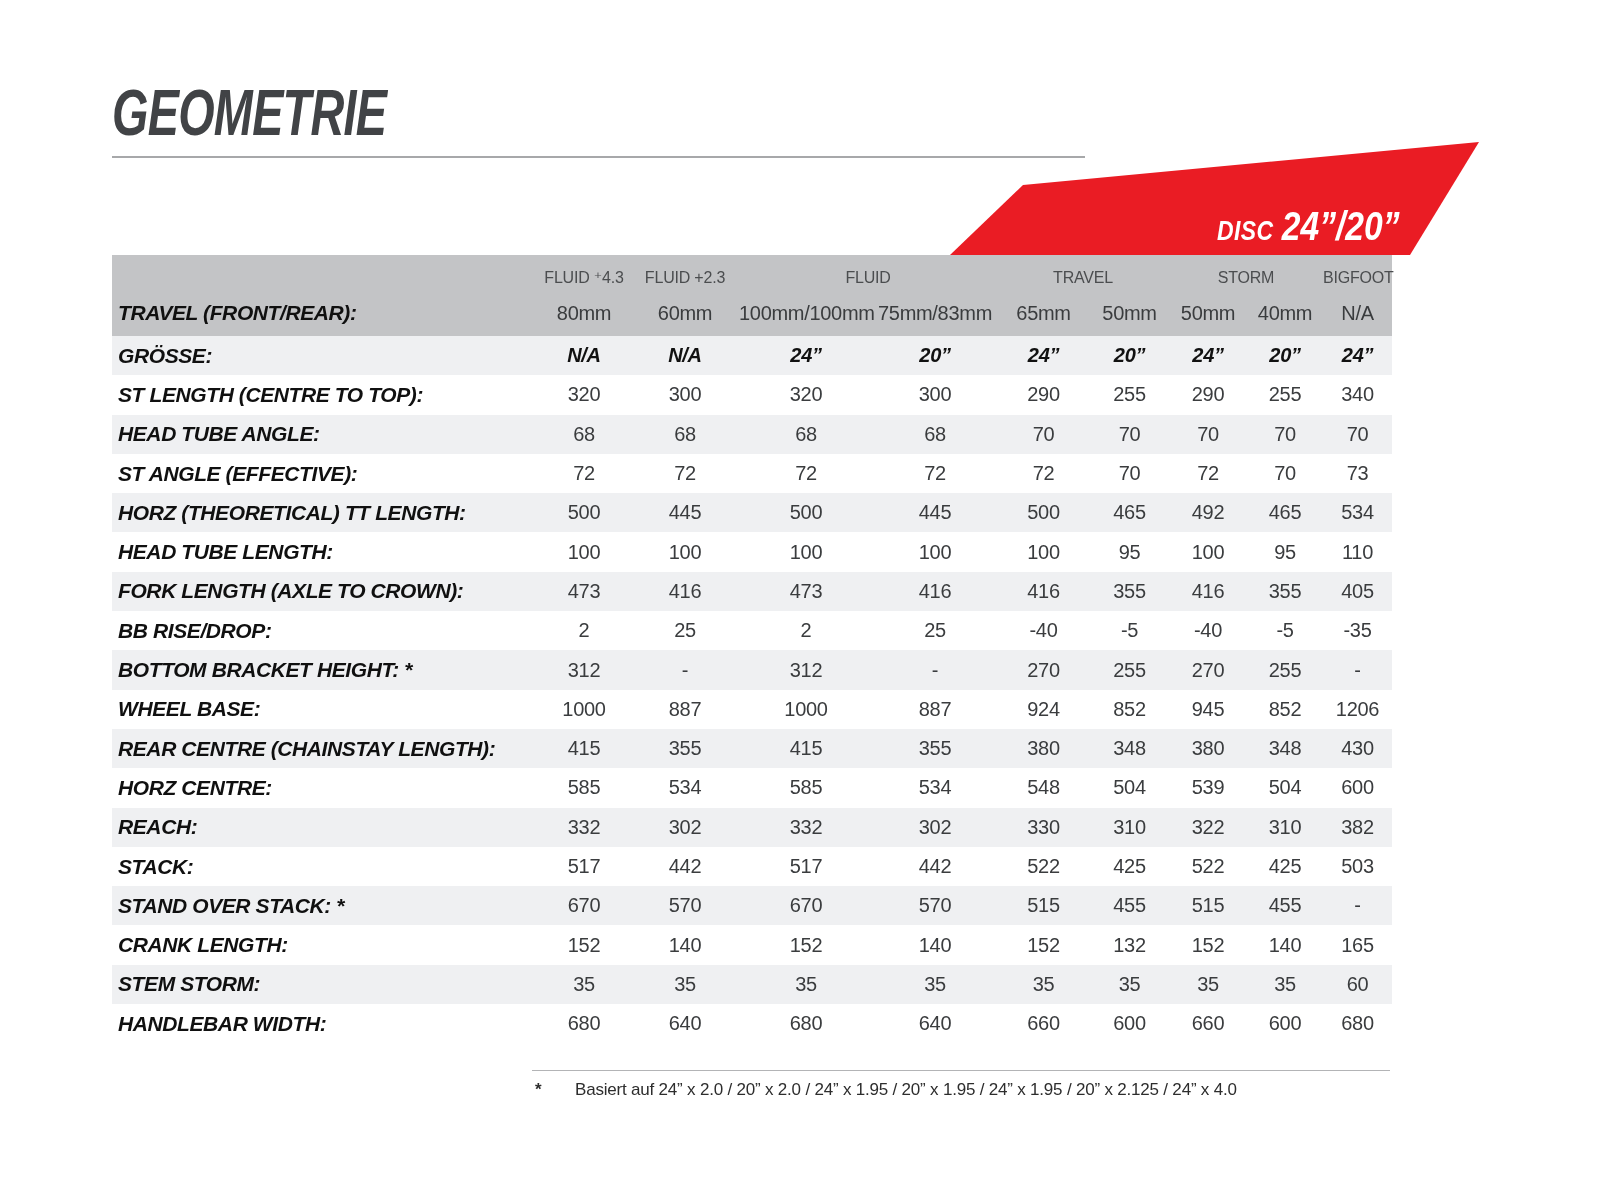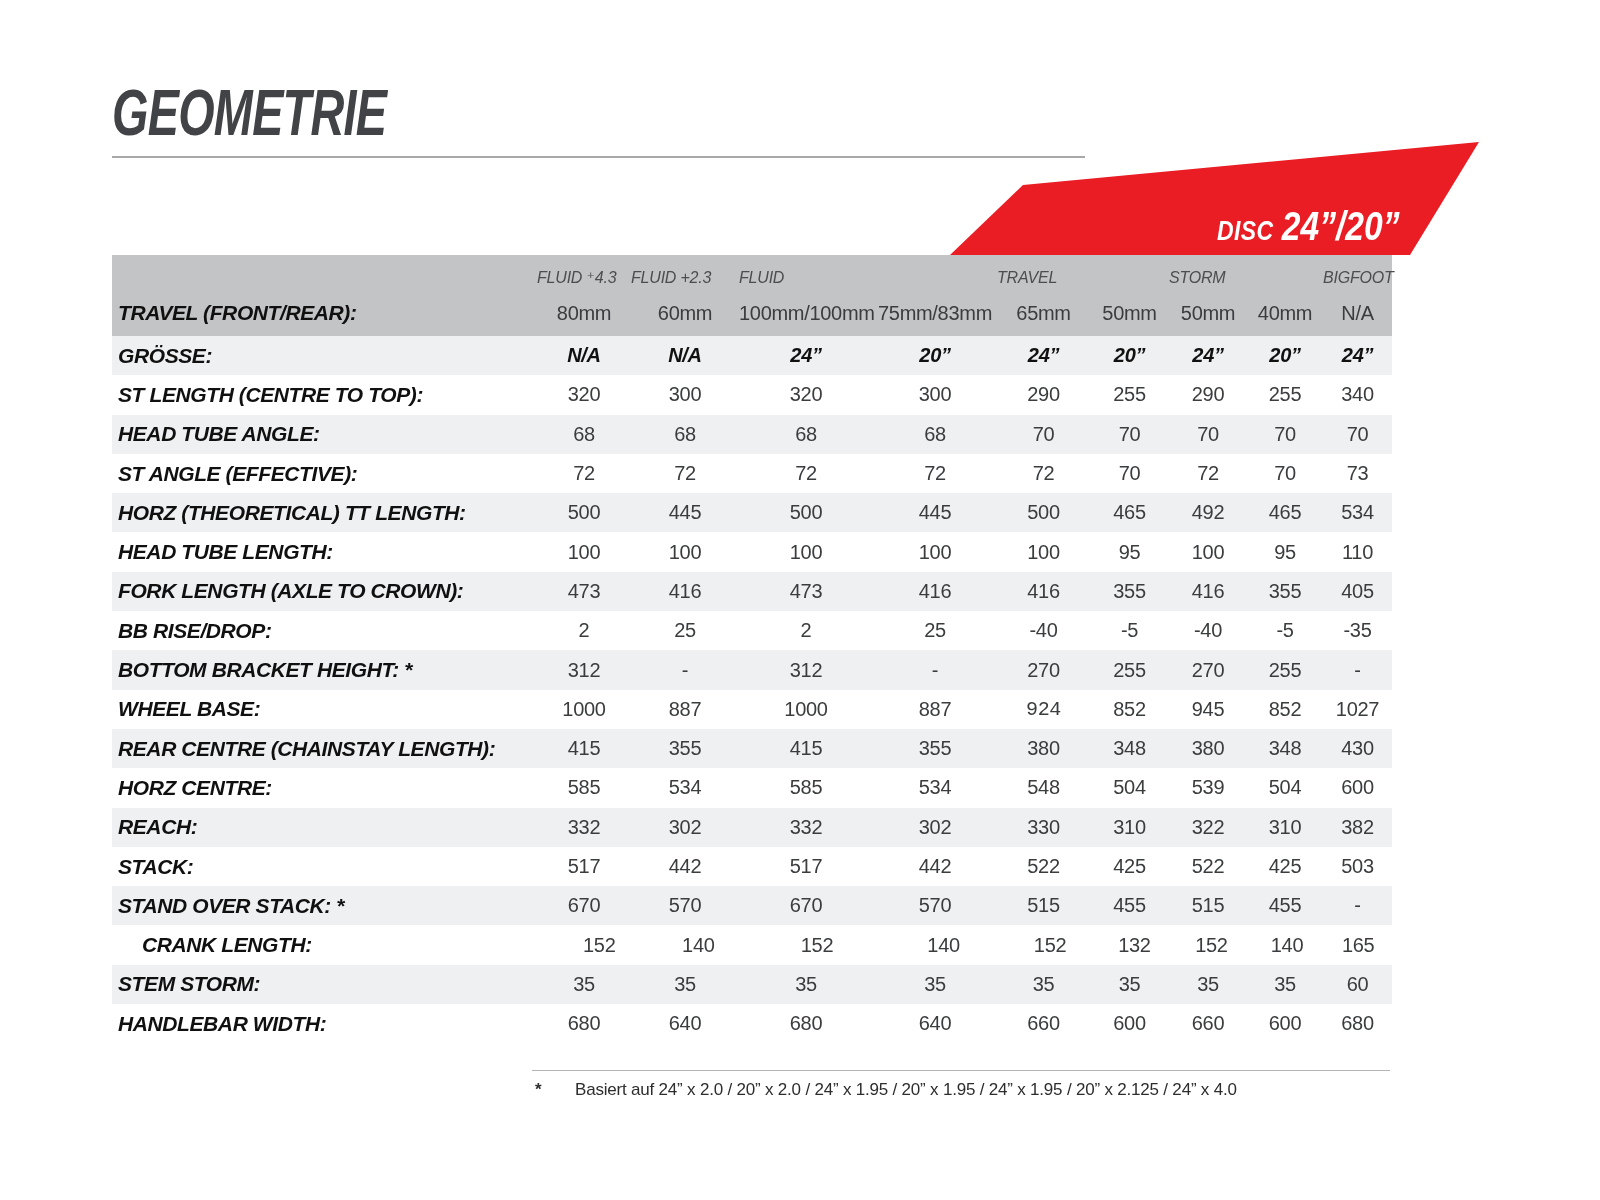--- a/index.html
+++ b/index.html
@@ -18,21 +18,21 @@
         clip-path:polygon(20px 117px,93px 47px,549px 4px,480px 117px);}
   .banner-text{position:absolute;right:82px;bottom:5px;display:flex;align-items:baseline;gap:10px;
         color:#ffffff;font-style:italic;transform:scaleX(0.82);transform-origin:right bottom;white-space:nowrap;}
   .banner-disc{font-size:28px;font-weight:700;letter-spacing:.5px;}
   .banner-size{font-size:41px;font-weight:700;}
 
   
   .geo-table{position:absolute;left:112px;top:255px;width:1280px;}
   .thead{background:#c3c4c6;}
   .group-row{display:flex;height:35px;align-items:flex-end;}
-  .gh{font-size:16px;color:#4b4d4f;padding-bottom:3px;letter-spacing:-0.2px;font-style:italic;}
+  .gh{text-align:center;font-size:16px;color:#4b4d4f;padding-bottom:3px;letter-spacing:-0.2px;}
   .tr{display:flex;align-items:center;}
   .travel{height:46px;}
   .tbody .tr{height:39.3px;}
   .alt{background:#eff0f2;}
   .td{text-align:center;font-size:20px;color:#3a3c3e;letter-spacing:-0.3px;}
   .td.label{text-align:left;padding-left:6px;box-sizing:border-box;font-size:21px;font-style:italic;
             font-weight:bold;color:#101010;letter-spacing:-0.4px;white-space:nowrap;}
   .grosse .td:not(.label){font-weight:bold;font-style:italic;color:#111;}
 
   
@@ -190,25 +190,25 @@
           <div class="td" style="width: 78px;">270</div>
           <div class="td" style="width: 76px;">255</div>
           <div class="td" style="width: 69px;">-</div>
         </div>
         <div class="tr">
           <div class="td label" style="width: 425px;">WHEEL BASE:</div>
           <div class="td" style="width: 94px;">1000</div>
           <div class="td" style="width: 108px;">887</div>
           <div class="td" style="width: 134px;">1000</div>
           <div class="td" style="width: 124px;">887</div>
-          <div class="td" style="width: 93px; font-family: Liberation Mono, monospace;">924</div>
+          <div class="td" style="width: 93px;">924</div>
           <div class="td" style="width: 79px;">852</div>
           <div class="td" style="width: 78px;">945</div>
           <div class="td" style="width: 76px;">852</div>
-          <div class="td" style="width: 69px;">1027</div>
+          <div class="td" style="width: 69px;">1206</div>
         </div>
         <div class="tr alt">
           <div class="td label" style="width: 425px;">REAR CENTRE (CHAINSTAY LENGTH):</div>
           <div class="td" style="width: 94px;">415</div>
           <div class="td" style="width: 108px;">355</div>
           <div class="td" style="width: 134px;">415</div>
           <div class="td" style="width: 124px;">355</div>
           <div class="td" style="width: 93px;">380</div>
           <div class="td" style="width: 79px;">348</div>
           <div class="td" style="width: 78px;">380</div>
@@ -257,21 +257,21 @@
           <div class="td" style="width: 108px;">570</div>
           <div class="td" style="width: 134px;">670</div>
           <div class="td" style="width: 124px;">570</div>
           <div class="td" style="width: 93px;">515</div>
           <div class="td" style="width: 79px;">455</div>
           <div class="td" style="width: 78px;">515</div>
           <div class="td" style="width: 76px;">455</div>
           <div class="td" style="width: 69px;">-</div>
         </div>
         <div class="tr">
-          <div class="td label" style="width: 425px; margin-left: 24px;">CRANK LENGTH:</div>
+          <div class="td label" style="width: 425px;">CRANK LENGTH:</div>
           <div class="td" style="width: 94px;">152</div>
           <div class="td" style="width: 108px;">140</div>
           <div class="td" style="width: 134px;">152</div>
           <div class="td" style="width: 124px;">140</div>
           <div class="td" style="width: 93px;">152</div>
           <div class="td" style="width: 79px;">132</div>
           <div class="td" style="width: 78px;">152</div>
           <div class="td" style="width: 76px;">140</div>
           <div class="td" style="width: 69px;">165</div>
         </div>

